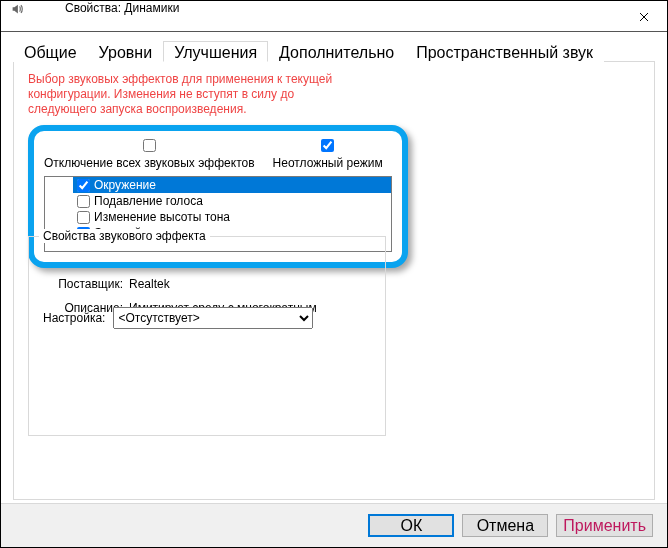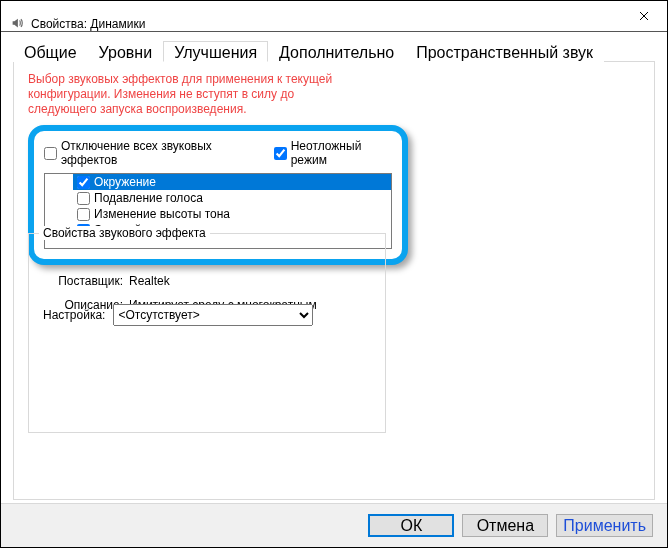--- a/index.html
+++ b/index.html
@@ -1,45 +1,45 @@
 <!DOCTYPE html>
 <html><head>
 <meta charset="utf-8">
 <style>
   * { box-sizing: border-box; font-family: "Segoe UI", Tahoma, sans-serif; }
   body { margin: 0; background: #fff; }
   .window { width: 668px; height: 548px; position: relative; border: 1px solid #000; background: #fff; }
-  .titlebar { height: 31px; background: #fff; display: flex; align-items: flex-end; border-bottom: 1px solid #555; padding-left: 8px; }
+  .titlebar { height: 31px; background: #fff; display: flex; align-items: flex-start; border-bottom: 1px solid #555; padding-left: 8px; gap: 34px; }
   .titlebar .icon { width: 16px; height: 16px; margin-right: 6px; display:inline-flex; align-items:center; justify-content:center; }
   .titlebar .title { font-size: 12px; color: #000; flex: 1; }
   .titlebar .close { width: 46px; height: 31px; display: flex; align-items: center; justify-content: center; color:#000; }
   .body { padding: 8px 12px 0 12px; }
   .tabs { display: flex; font-size: 16px; border-bottom:1px solid #d9d9d9; height:22px; }
   .tab { padding: 2px 10px 3px 10px; border:1px solid transparent; border-bottom:none; position:relative; top:1px; cursor:default; background:#fff;}
   .tab.active { border-color:#d9d9d9; border-bottom:1px solid #fff; background:#fff; }
   .tabcontent { border:1px solid #d9d9d9; border-top:none; padding:10px 14px 14px 14px; height:438px; position:relative; }
   .intro { font-size:12px; color:#ef4444; line-height:1.25; max-width:330px; }
   .highlight-wrap { margin-top:8px; border:6px solid #0aa3ef; border-radius:16px; padding:8px 10px 10px 10px; width:380px; position:relative; box-shadow: 4px 4px 6px rgba(0,0,0,.35); background:#fff; }
   .checkrow { display:flex; align-items:center; font-size:12px; gap:18px; margin-bottom:6px; }
-  .chk { display:flex; align-items:center; gap:4px; }
+  .chk { display:flex; align-items:center; gap:4px;flex-direction:column; }
   .chk input { width:13px; height:13px; margin:0; }
   .listbox { border:1px solid #7a7a7a; height:76px; overflow-y:scroll; background:#fff; font-size:12px;padding-left:28px; }
   .li { display:flex; align-items:center; gap:4px; padding:1px 4px; }
   .li.sel { background:#0078d7; color:#fff; }
   .li input { width:13px; height:13px; margin:0; }
   .group { border:1px solid #d9d9d9; margin: -32px 16px 0 0; padding:24px 14px 14px 14px; width:358px; min-height:200px; position:relative; }
   .group .legend { position:absolute; top:-8px; left:10px; background:#fff; padding:0 4px; font-size:12px; }
   .kv { font-size:12px; display:grid; grid-template-columns:80px 1fr; row-gap:10px; column-gap:6px; margin-top:16px; }
   .kv .k { text-align:right; }
   .settingrow { position:absolute; bottom:14px; left:14px; display:flex; align-items:center; gap:8px; font-size:12px; }
   .settingrow select { width:200px; height:22px; font-size:12px; }
   .footer { position:absolute; bottom:0; left:0; right:0; height:44px; border-top:1px solid #d9d9d9; display:flex; align-items:center; justify-content:flex-end; gap:8px; padding:0 14px; background:#f0f0f0; }
   .btn { min-width:86px; height:23px; font-size:16px; border:1px solid #adadad; background:#e1e1e1; cursor:default; }
   .btn.default { border:2px solid #0078d7; background:#e1e1e1; }
-  .btn.disabled { color:#1d4ed8; }
+  .btn.disabled { color:#be185d; }
   
   .listbox::-webkit-scrollbar { width:17px; }
   .listbox::-webkit-scrollbar-track { background:#f0f0f0; }
   .listbox::-webkit-scrollbar-thumb { background:#c2c2c2; border:1px solid #a0a0a0;}
 </style>
 </head>
 <body>
 
 <div class="window">
 

